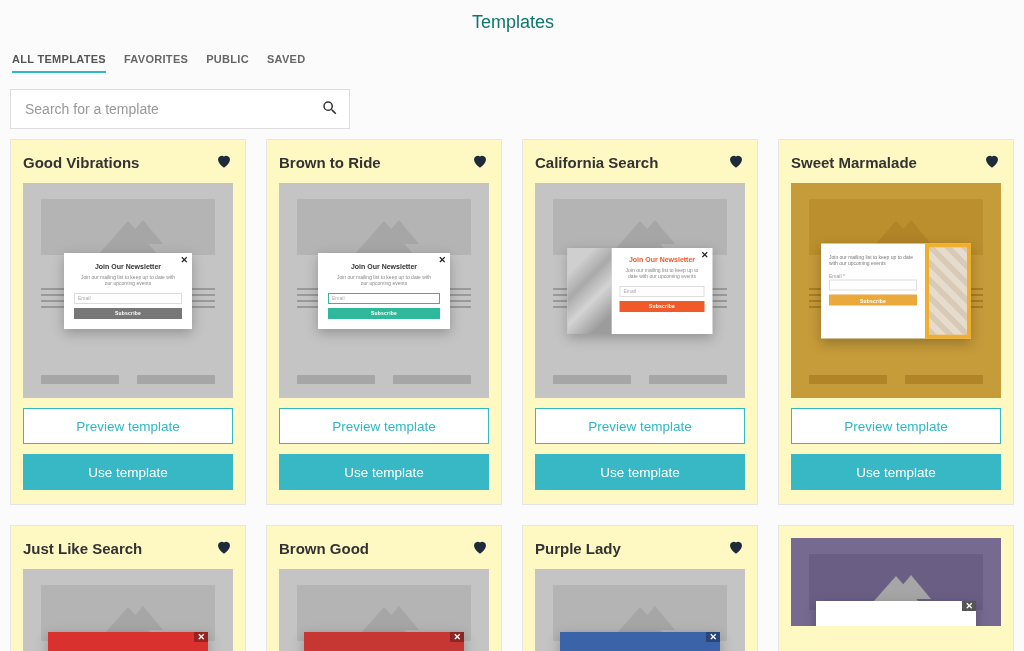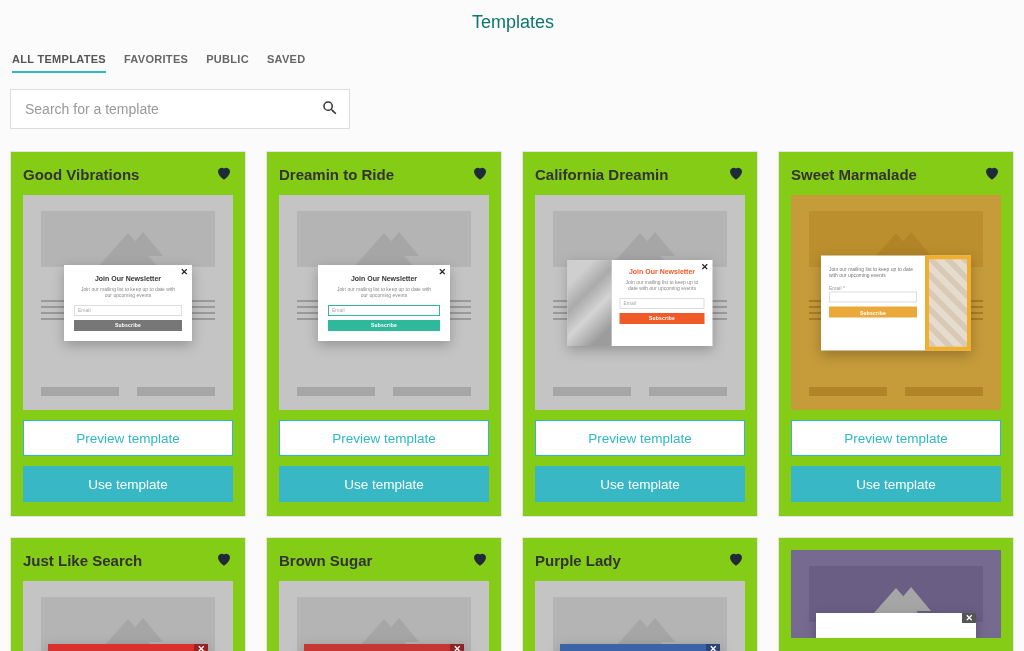--- a/index.html
+++ b/index.html
@@ -37,41 +37,41 @@
     border-bottom: 2px solid #2fb8c5;
   }
   .search-wrap {
     display: inline-flex;
     align-items: center;
     width: 340px;
     height: 40px;
     border: 1px solid #ddd;
     background: #fff;
     padding: 0 10px 0 14px;
-    margin-bottom: 22px;
+    margin-bottom: 10px;
   }
   .search-wrap input {
     flex: 1;
     border: none;
     outline: none;
     font-size: 14px;
     color: #555;
     background: transparent;
   }
   .search-wrap input::placeholder { color: #999; }
   .search-icon svg { width: 18px; height: 18px; fill: #333; }
 
   .grid {
     display: grid;
     grid-template-columns: repeat(4, 1fr);
     gap: 20px;
   }
   .card {
     border: 1px solid #e5e5e5;
-    background: #84cc16;
+    background: #fef9c3;
     padding: 12px 12px 14px 12px;
     display: flex;
     flex-direction: column;
   }
   .card-head {
     display: flex;
     align-items: center;
     justify-content: space-between;
     margin-bottom: 10px;
   }
@@ -272,21 +272,21 @@
           </div>
         <div class="m-btn gray">Subscribe</div>
       </div>
     </div>
     <button class="btn preview">Preview template</button>
     <button class="btn use">Use template</button>
   </div>
 
   <div class="card">
     <div class="card-head">
-      <span class="card-title">Dreamin to Ride</span>
+      <span class="card-title">Brown to Ride</span>
       <span class="heart">
         <svg viewBox="0 0 24 24">
             <path d="M12 21s-8-5.33-8-11a5 5 0 0 1 8-4 5 5 0 0 1 8 4c0 5.67-8 11-8 11z"></path>
           </svg>
       </span>
     </div>
     <div class="thumb">
       <div class="skeleton">
         <div class="sk-banner">
             <div class="sk-mountains"></div>
@@ -321,21 +321,21 @@
           </div>
         <div class="m-btn green">Subscribe</div>
       </div>
     </div>
     <button class="btn preview">Preview template</button>
     <button class="btn use">Use template</button>
   </div>
 
   <div class="card">
     <div class="card-head">
-      <span class="card-title">California Dreamin</span>
+      <span class="card-title">California Search</span>
       <span class="heart">
         <svg viewBox="0 0 24 24">
             <path d="M12 21s-8-5.33-8-11a5 5 0 0 1 8-4 5 5 0 0 1 8 4c0 5.67-8 11-8 11z"></path>
           </svg>
       </span>
     </div>
     <div class="thumb">
       <div class="skeleton">
         <div class="sk-banner">
             <div class="sk-mountains"></div>
@@ -446,21 +446,21 @@
         </div>
       <div class="modal bar red">
         <span class="modal-close">✕</span>
 
       </div>
     </div>
   </div>
 
   <div class="card short">
     <div class="card-head">
-      <span class="card-title">Brown Sugar</span>
+      <span class="card-title">Brown Good</span>
       <span class="heart">
         <svg viewBox="0 0 24 24">
             <path d="M12 21s-8-5.33-8-11a5 5 0 0 1 8-4 5 5 0 0 1 8 4c0 5.67-8 11-8 11z"></path>
           </svg>
       </span>
     </div>
     <div class="thumb row2">
       <div class="skeleton">
           <div class="sk-banner">
             <div class="sk-mountains"></div>

